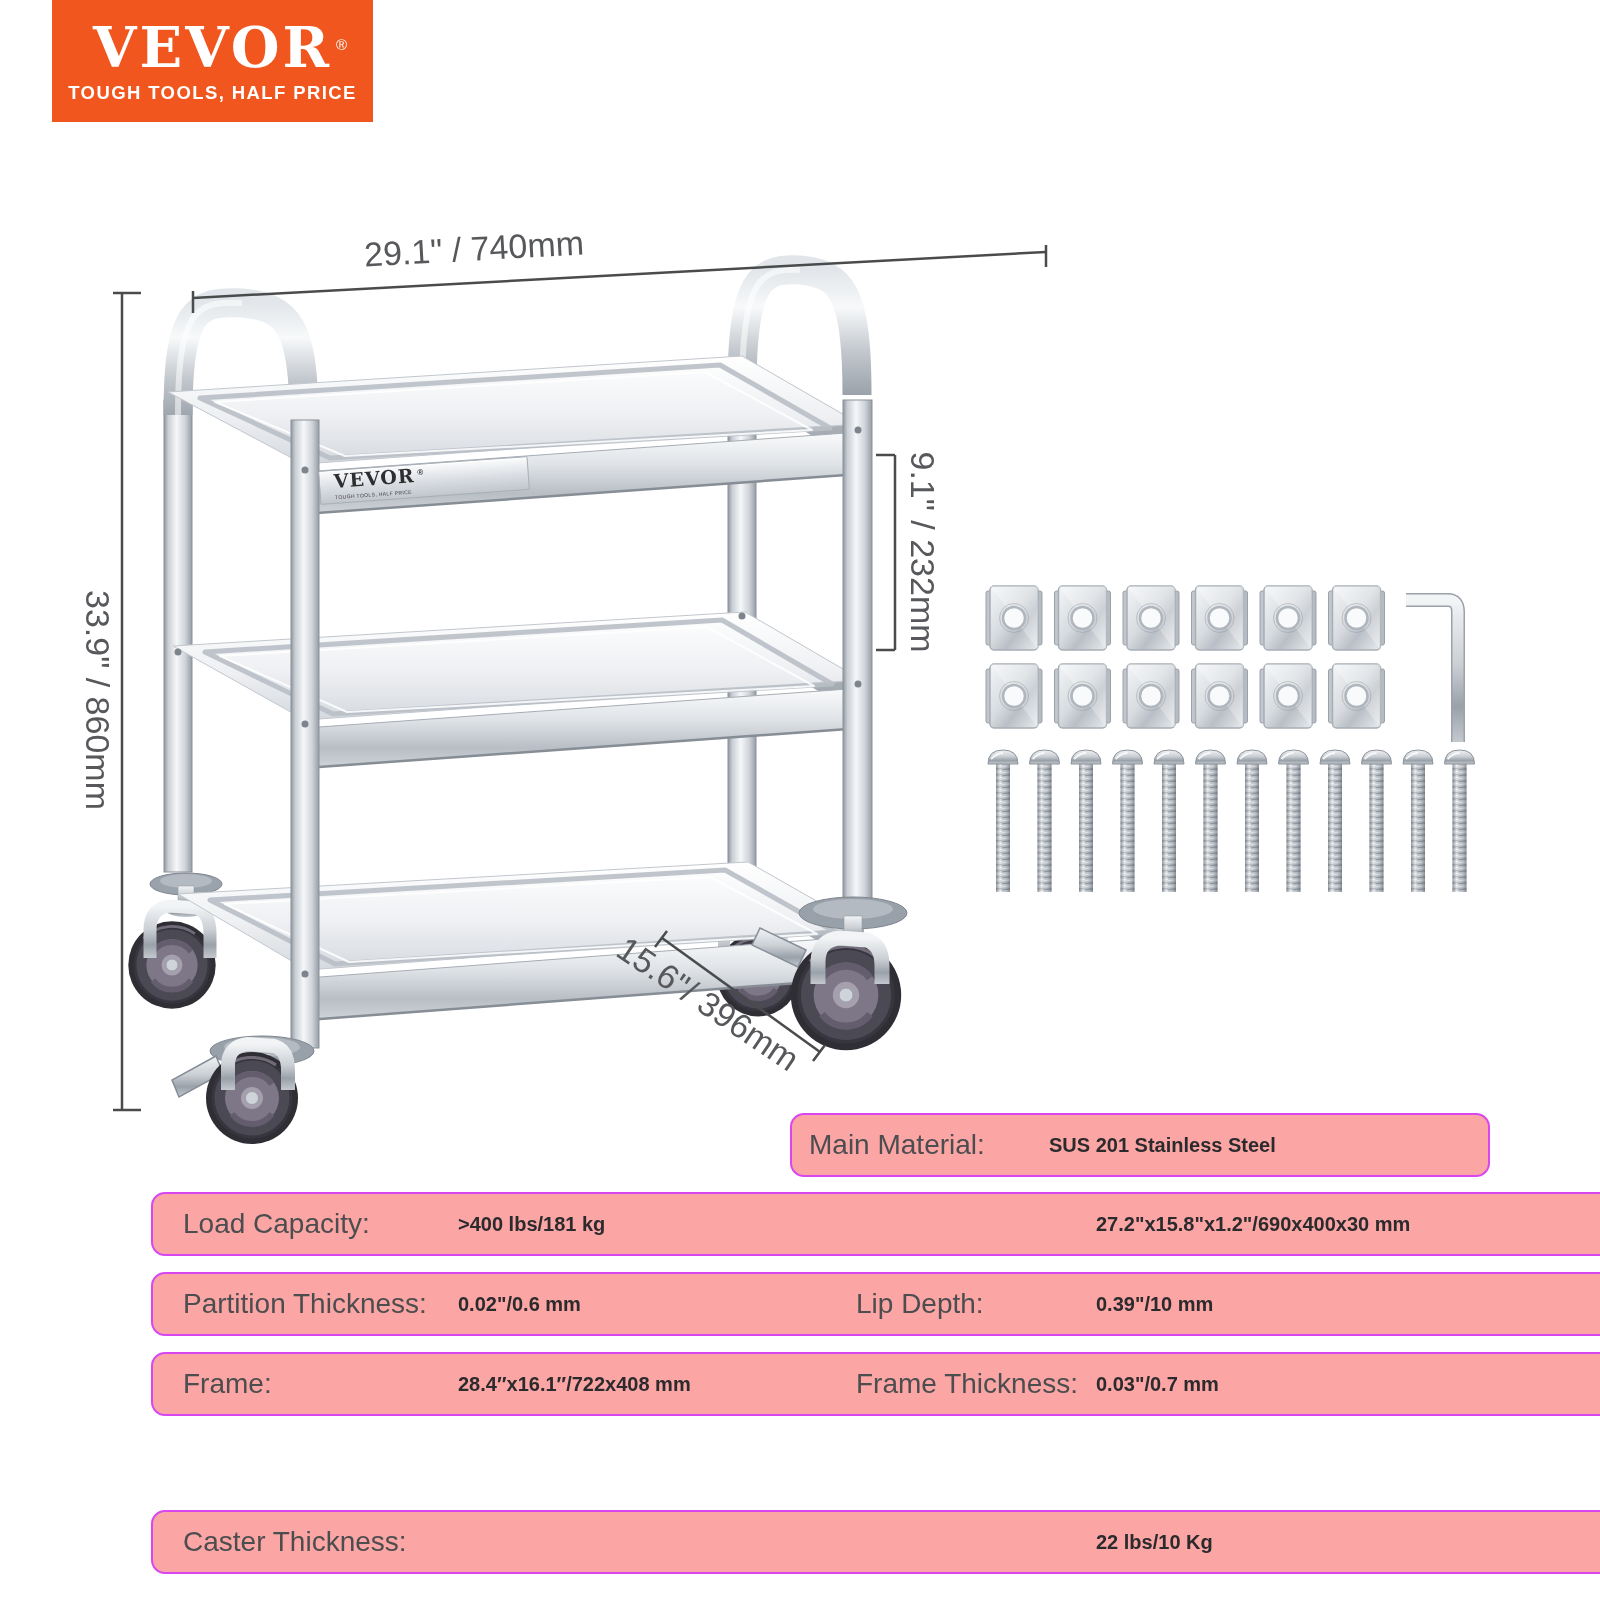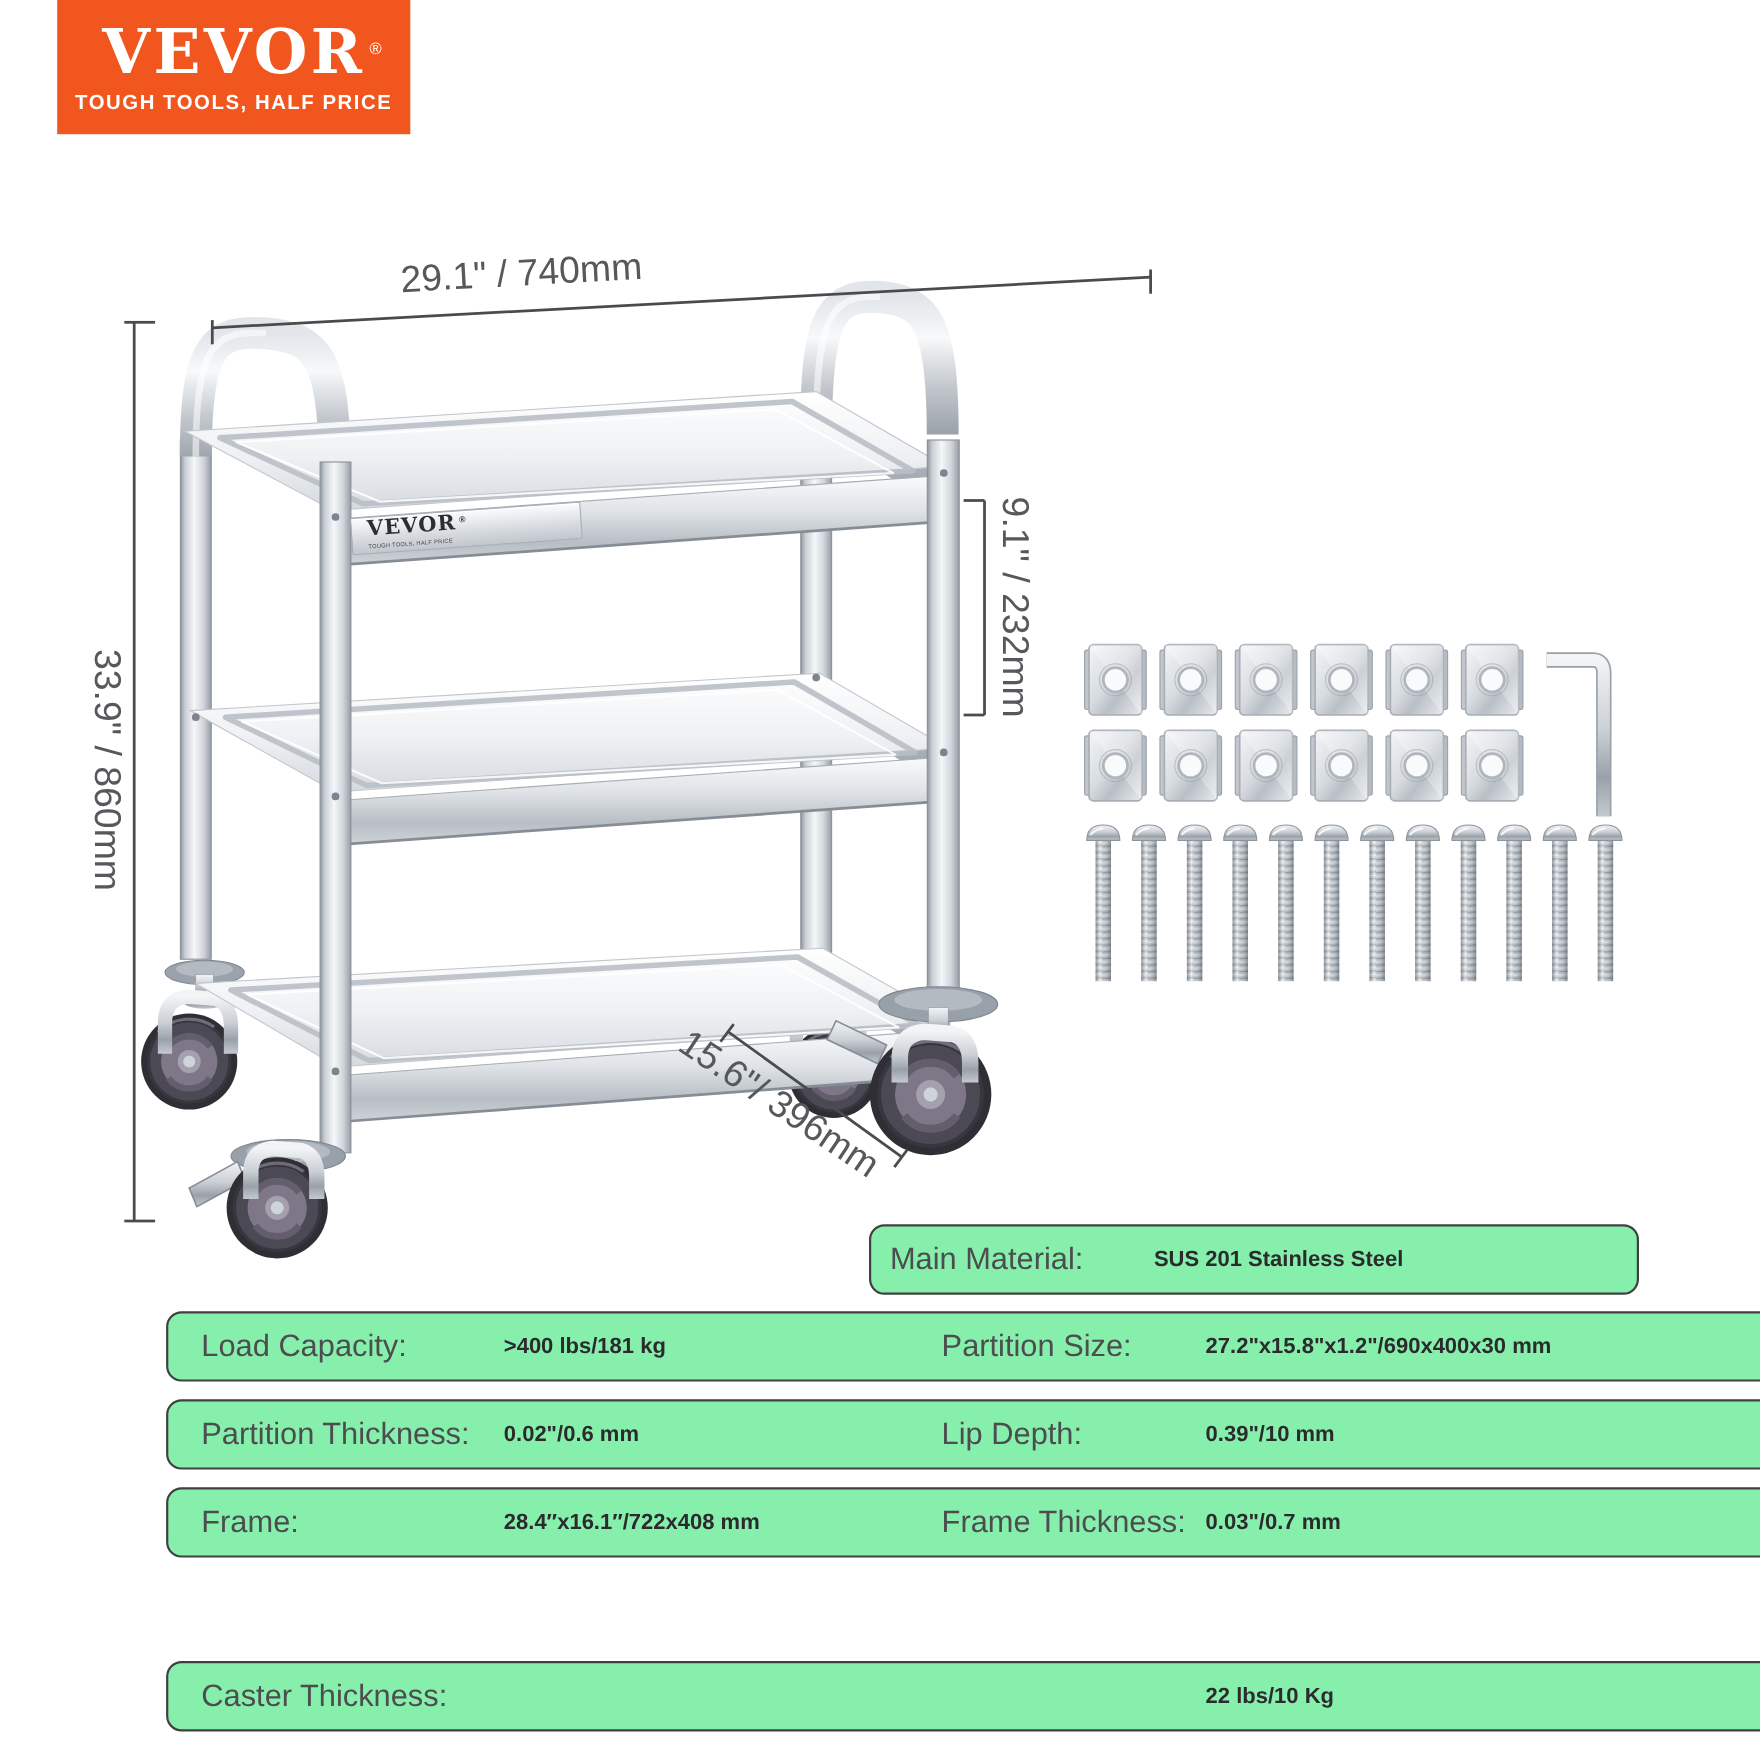--- a/index.html
+++ b/index.html
@@ -23,21 +23,21 @@
   
   .cart-badge{position:absolute;left:318px;top:471px;width:210px;height:34px;z-index:2;
         transform:rotate(-4.1deg);transform-origin:left top;
         background:linear-gradient(180deg,#fbfcfd 0%,#d9dde2 55%,#c2c7cd 100%);
         border:1px solid #a9afb6;border-radius:2px;box-shadow:inset 0 1px 0 #fff;
         display:flex;flex-direction:column;justify-content:center;padding-left:14px;box-sizing:border-box;}
   .badge-brand{font-family:"DejaVu Serif",serif;font-weight:900;font-size:19px;line-height:19px;color:#2e2e30;letter-spacing:1px;position:relative;width:max-content;}
   .badge-reg{position:absolute;right:-10px;top:-3px;font-size:8px;font-family:"Liberation Sans",sans-serif;}
   .badge-tagline{font-size:10px;color:#46464a;transform:scale(.52);transform-origin:left center;white-space:nowrap;letter-spacing:.5px;margin-top:1px;}
   
-  .spec-box{position:absolute;background:#86efac;border:2px solid #404040;border-radius:14px;z-index:3;box-sizing:border-box;}
+  .spec-box{position:absolute;background:#fca5a5;border:2px solid #d946ef;border-radius:14px;z-index:3;box-sizing:border-box;}
   .spec-head{left:790px;top:1113px;width:700px;height:64px;}
   .spec-row{left:104px;width:1516px;height:64px;margin-left:47px;}
   .spec-cell{position:absolute;top:0;bottom:0;display:flex;align-items:center;white-space:nowrap;}
   .spec-label{font-size:28px;color:#4c4d4f;font-weight:400;}
   .spec-value{font-size:20px;color:#2b2b2d;font-weight:700;}
 </style>
 </head>
 <body>
 
 <div id="canvas">
@@ -281,21 +281,20 @@
   </div>
 
   <div class="spec-box spec-head">
     <span class="spec-cell spec-label" style="left:17px">Main Material:</span>
     <span class="spec-cell spec-value" style="left:257px">SUS 201 Stainless Steel</span>
   </div>
 
   <div class="spec-box spec-row" style="top:1192px">
     <span class="spec-cell spec-label" style="left:30px">Load Capacity:</span>
     <span class="spec-cell spec-value" style="left:305px">&gt;400 lbs/181 kg</span>
-    <span class="spec-cell spec-label" style="left:703px">Partition Size:</span>
     <span class="spec-cell spec-value" style="left:943px">27.2"x15.8"x1.2"/690x400x30 mm</span>
   </div>
 
   <div class="spec-box spec-row" style="top:1272px">
     <span class="spec-cell spec-label" style="left:30px">Partition Thickness:</span>
     <span class="spec-cell spec-value" style="left:305px">0.02"/0.6 mm</span>
     <span class="spec-cell spec-label" style="left:703px">Lip Depth:</span>
     <span class="spec-cell spec-value" style="left:943px">0.39"/10 mm</span>
   </div>
 

